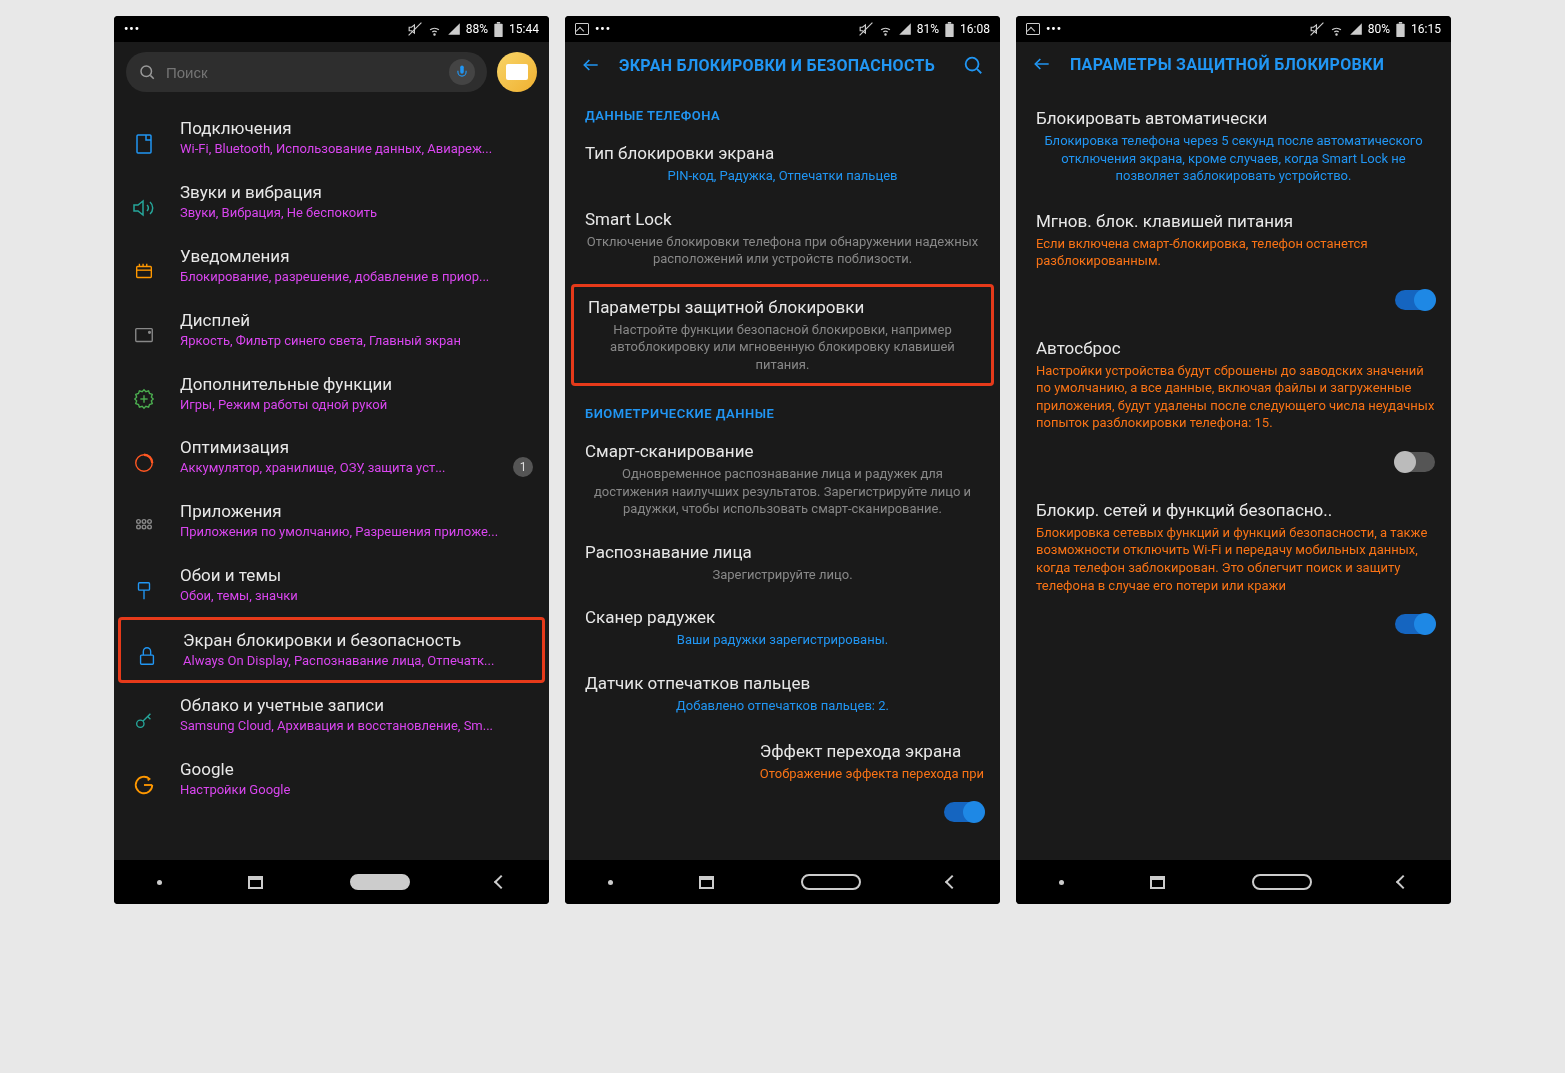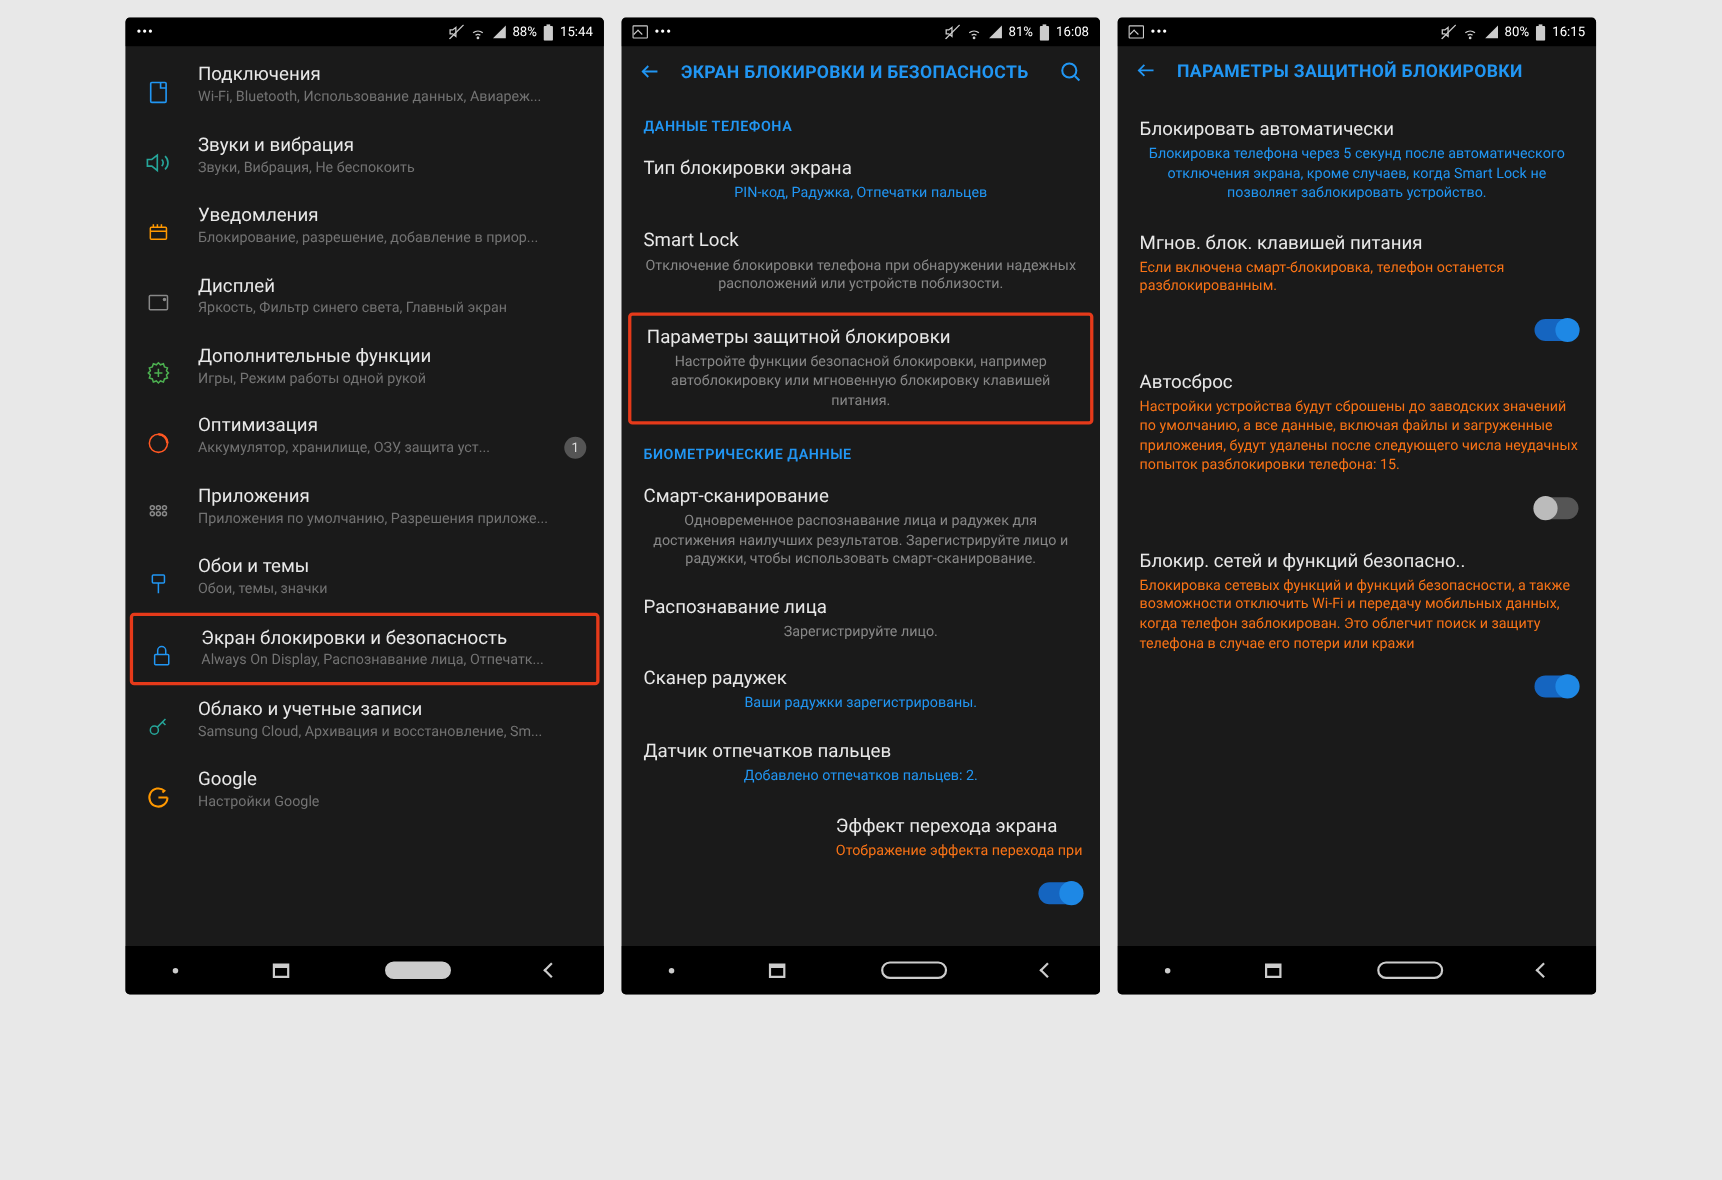--- a/index.html
+++ b/index.html
@@ -119,21 +119,21 @@
     margin-top: 2px;
   }
   .list-text { flex: 1; min-width: 0; }
   .list-title {
     color: #e8e8e8;
     font-size: 17px;
     font-weight: 400;
     margin-bottom: 3px;
   }
   .list-sub {
-    color: #737373;
+    color: #d946ef;
     font-size: 13px;
     line-height: 1.3;
     white-space: nowrap;
     overflow: hidden;
     text-overflow: ellipsis;
   }
   .badge {
     width: 20px; height: 20px;
     border-radius: 50%;
     background: #555;
@@ -272,20 +272,38 @@
         </svg>
       <span>88%</span>
       <svg width="11" height="15" viewBox="0 0 12 18" fill="#ccc">
           <rect x="4" y="0" width="4" height="2"></rect>
           <rect x="1" y="2" width="10" height="16" rx="1"></rect>
         </svg>
       <span>15:44</span>
     </div>
   </div>
 
+  <div class="search-row">
+    <div class="search-pill">
+      <svg width="18" height="18" viewBox="0 0 24 24" fill="none" stroke="#999" stroke-width="2">
+          <circle cx="11" cy="11" r="7"></circle>
+          <line x1="21" y1="21" x2="16.5" y2="16.5"></line>
+        </svg>
+      <input type="text" placeholder="Поиск" style="">
+      <div class="mic-circle">
+        <svg width="14" height="14" viewBox="0 0 24 24" fill="#2196F3">
+            <path d="M12 1a3 3 0 00-3 3v8a3 3 0 006 0V4a3 3 0 00-3-3z"></path>
+            <path d="M19 10v2a7 7 0 01-14 0v-2" fill="none" stroke="#2196F3" stroke-width="2"></path>
+          </svg>
+      </div>
+    </div>
+    <div class="avatar">
+      <div class="avatar-inner"></div>
+    </div>
+  </div>
 
   <div class="content">
     <div class="list-item">
       <div class="list-icon">
           <svg width="24" height="24" viewBox="0 0 24 24" fill="none" stroke="#2196F3" stroke-width="1.5">
             <rect x="5" y="3" width="14" height="18" rx="1"></rect>
             <path d="M14 3v5h5"></path>
           </svg>
         </div>
       <div class="list-text">

